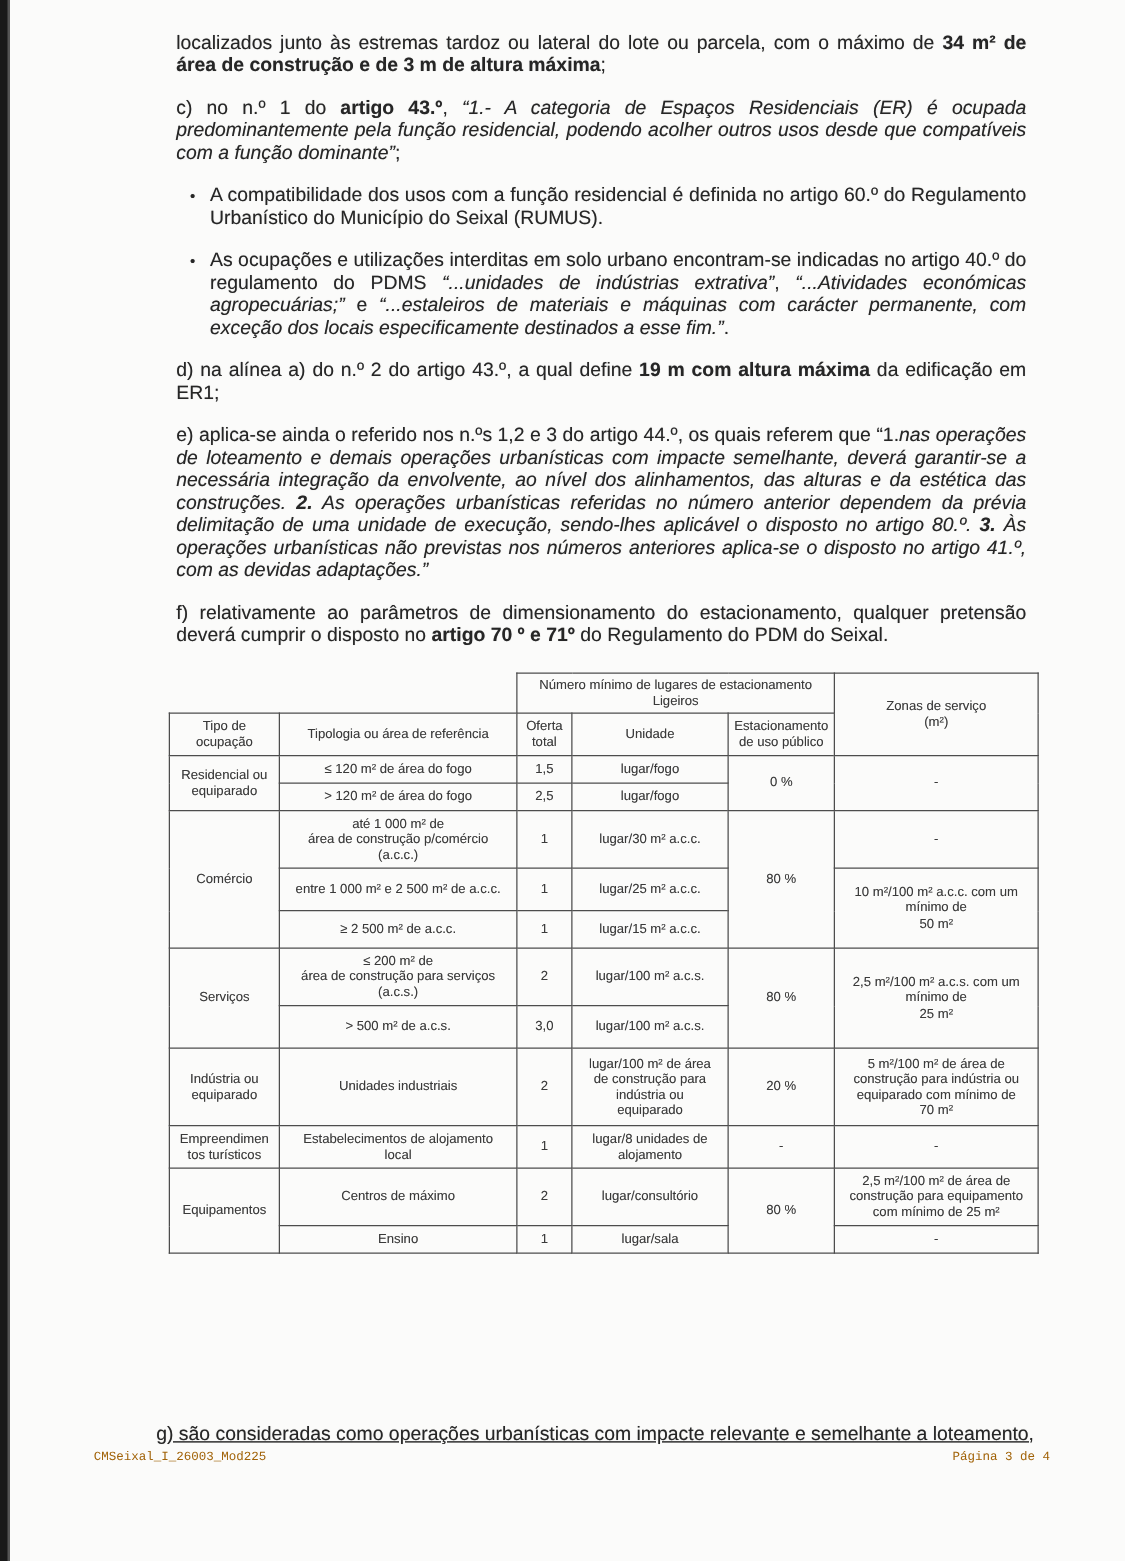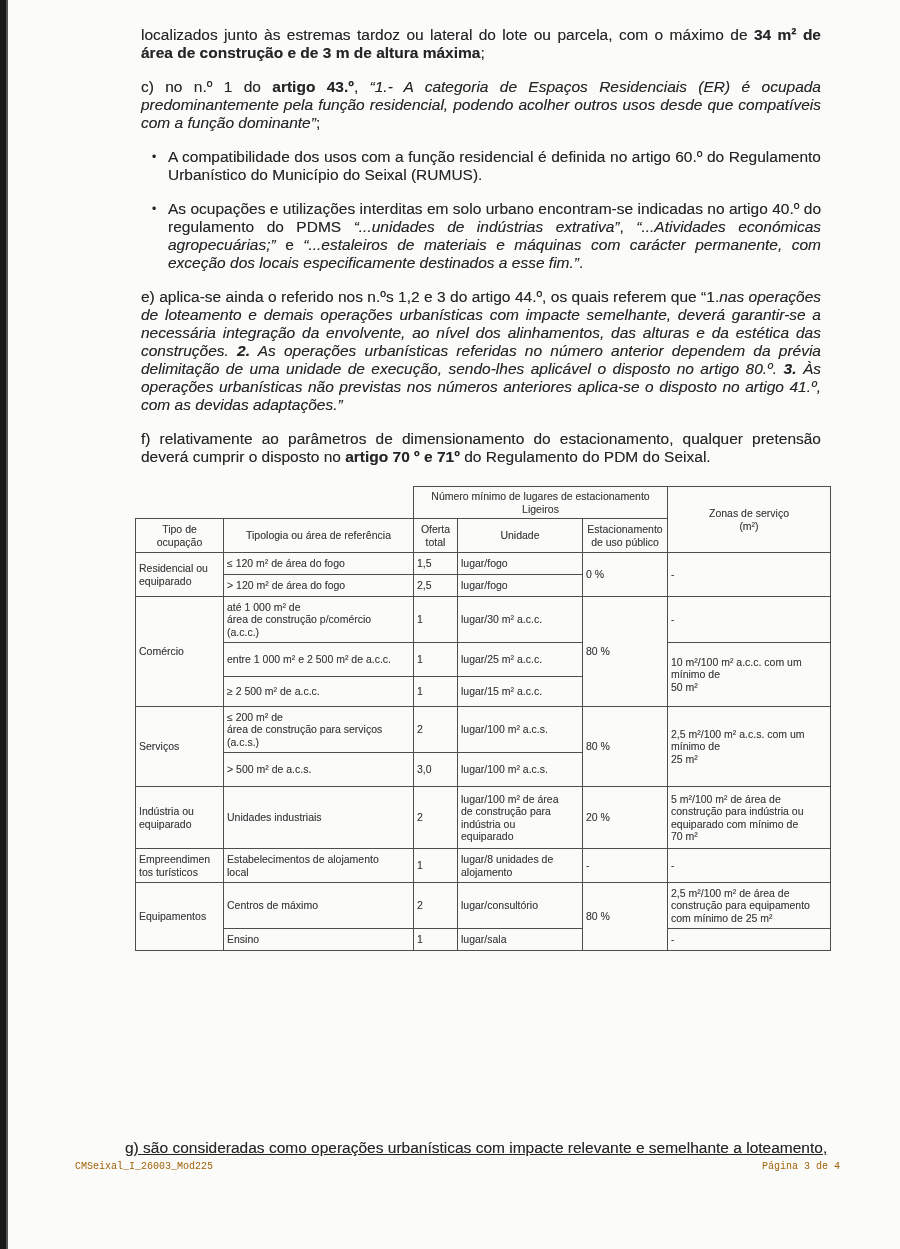--- a/index.html
+++ b/index.html
@@ -46,20 +46,21 @@
 
   
   table.park {
     border-collapse: collapse;
     margin: 20px 0 0 10px;
     width: 695px;
     table-layout: fixed;
     font-size: 10.5px;
     line-height: 12.5px;
     color: #3a3a3a;
+    text-align: center;
     text-shadow: 0 0 0.5px rgba(70,70,70,.4);
   }
   table.park th, table.park td {
     border: 1px solid #4d4d4d;
     padding: 3px 3px;
     font-weight: normal;
     vertical-align: middle;
     white-space: pre-line;
   }
   table.park td.noborder { border: none; }
@@ -102,20 +103,21 @@
   <div class="bullet">
     <span class="dot">•</span>
     <span class="bt">A compatibilidade dos usos com a função residencial é definida no artigo 60.º do Regulamento Urbanístico do Município do Seixal (RUMUS).</span>
   </div>
 
   <div class="bullet">
     <span class="dot">•</span>
     <span class="bt"><span>As ocupações e utilizações interditas em solo urbano encontram-se indicadas no artigo 40.º do regulamento do PDMS </span><span class="it">“...unidades de indústrias extrativa”</span><span>, </span><span class="it">“...Atividades económicas agropecuárias;”</span><span> e </span><span class="it">“...estaleiros de materiais e máquinas com carácter permanente, com exceção dos locais especificamente destinados a esse fim.”</span><span>.</span></span>
   </div>
 
+  <p class="body mt"><span>d) na alínea a) do n.º 2 do artigo 43.º, a qual define </span><span class="bd">19 m com altura máxima</span><span> da edificação em ER1;</span></p>
 
   <p class="body mt"><span>e) aplica-se ainda o referido nos n.ºs 1,2 e 3 do artigo 44.º, os quais referem que “1.</span><span class="it">nas operações de loteamento e demais operações urbanísticas com impacte semelhante, deverá garantir-se a necessária integração da envolvente, ao nível dos alinhamentos, das alturas e da estética das construções. </span><span class="bdit">2.</span><span class="it"> As operações urbanísticas referidas no número anterior dependem da prévia delimitação de uma unidade de execução, sendo-lhes aplicável o disposto no artigo 80.º. </span><span class="bdit">3.</span><span class="it"> Às operações urbanísticas não previstas nos números anteriores aplica-se o disposto no artigo 41.º, com as devidas adaptações.”</span></p>
 
   <p class="body mt"><span>f) relativamente ao parâmetros de dimensionamento do estacionamento, qualquer pretensão deverá cumprir o disposto no </span><span class="bd">artigo 70 º e 71º</span><span> do Regulamento do PDM do Seixal.</span></p>
 
   <table class="park">
     <colgroup>
       <col style="width:88px">
         <col style="width:190px">
         <col style="width:44px">

